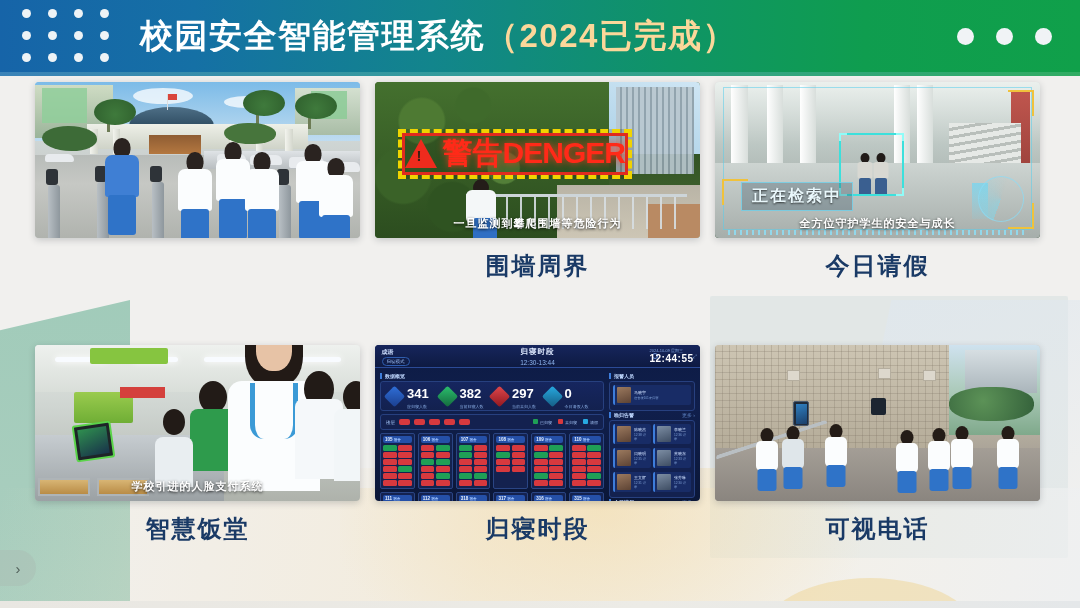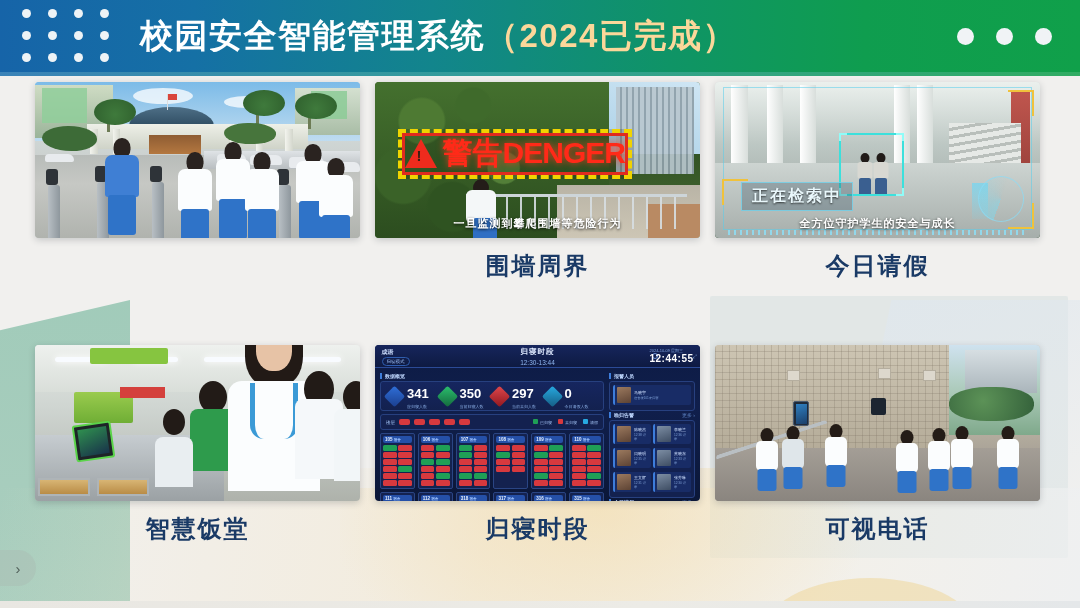--- a/index.html
+++ b/index.html
@@ -654,20 +654,21 @@
             <div class="lanyard"></div>
         </div>
         <div class="kid" style="left:80%; width:48px; height:130px;">
           <div class="h" style="width:30px;height:36px;"></div>
             <div class="t" style="background:#f5f8fa;width:48px;height:80px;"></div>
         </div>
         <div class="kid" style="left:92%; width:44px; height:120px;">
           <div class="h" style="width:26px;height:32px;"></div>
             <div class="t" style="background:#f2f6f8;width:44px;height:72px;"></div>
         </div>
+        <div class="overlay-sub">学校引进的人脸支付系统</div>
       </div>
       <div class="caption">智慧饭堂</div>
     </div>
 
     <div class="card" style="left:340px; top:263px; width:325px;">
       <div class="photo p-dash">
 
         <div class="dash-top">
           <div class="dt-left">成语</div>
           <div class="dt-pill">归寝模式</div>
@@ -687,21 +688,21 @@
           <div class="dash-main">
             <div class="sec-label">数据概览</div>
 
             <div class="stat-row">
               <div class="stat">
                 <div class="gem g1"></div>
                 <div><span class="num">341</span><span class="lab">应归寝人数</span></div>
               </div>
               <div class="stat">
                 <div class="gem g2"></div>
-                <div><span class="num">350</span><span class="lab">当前归寝人数</span></div>
+                <div><span class="num">382</span><span class="lab">当前归寝人数</span></div>
               </div>
               <div class="stat">
                 <div class="gem g3"></div>
                 <div><span class="num">297</span><span class="lab">当前未归人数</span></div>
               </div>
               <div class="stat">
                 <div class="gem g4"></div>
                 <div><span class="num">0</span><span class="lab">今日请假人数</span></div>
               </div>
             </div>

